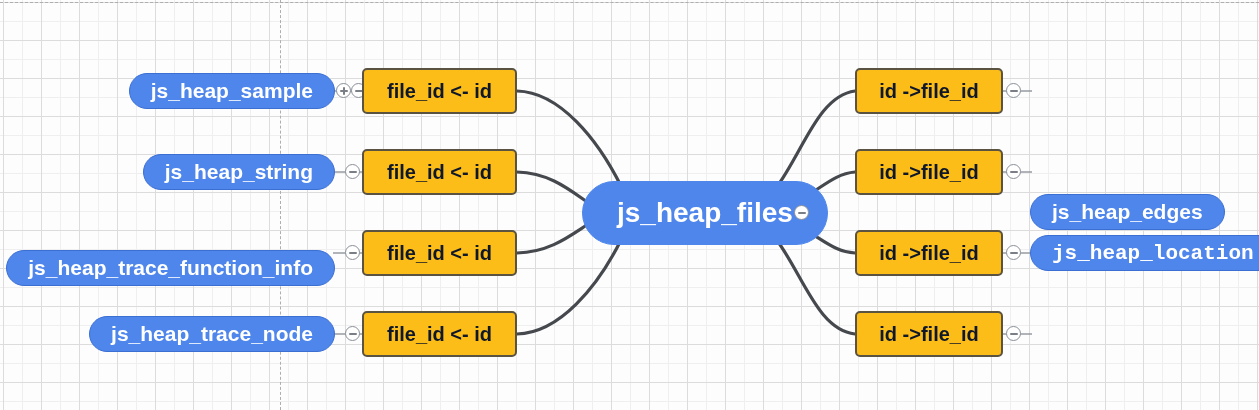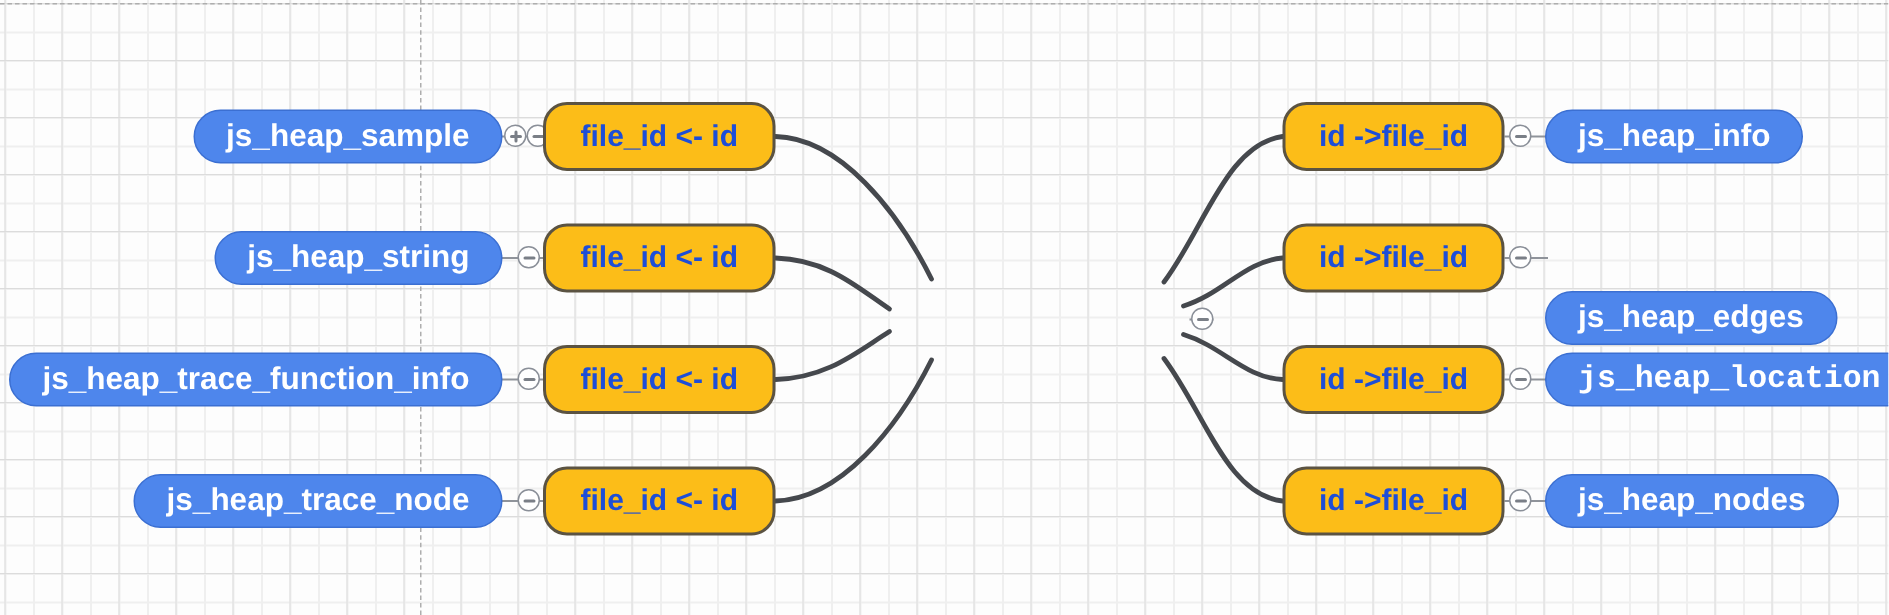--- a/index.html
+++ b/index.html
@@ -21,22 +21,22 @@
   .pill{
     position:absolute;height:36px;display:inline-flex;align-items:center;justify-content:center;
     padding:0 21px;border-radius:19px;background:#4e86ec;border:1px solid #3b6fd2;
     color:#fff;font-size:21px;font-weight:bold;white-space:nowrap;box-sizing:border-box;
   }
   .pill.center{
     height:64px;border-radius:32px;font-size:28px;padding:0 34px;border:1px solid #4e86ec;
   }
   .obox{
     position:absolute;height:46px;display:flex;align-items:center;justify-content:center;
-    border-radius:16px;background:#fcbd18;border:2px solid #5b5342;box-sizing:border-box;
-    color:#1d4ed8;font-size:20px;font-weight:bold;white-space:nowrap;
+    border-radius:5px;background:#fcbd18;border:2px solid #5b5342;box-sizing:border-box;
+    color:#0f172a;font-size:20px;font-weight:bold;white-space:nowrap;
   }
   .expander{
     position:absolute;width:15px;height:15px;border-radius:50%;
     background:#fff;border:1px solid #8a8f98;box-sizing:border-box;
   }
   .expander::before{
     content:"";position:absolute;left:50%;top:50%;width:8px;height:2px;margin:-1px 0 0 -4px;
     background:#7a7f87;border-radius:1px;
   }
   .expander.plus::after{
@@ -69,48 +69,47 @@
       <line x1="333" y1="253" x2="362" y2="253"></line>
       <line x1="333" y1="334" x2="362" y2="334"></line>
       <line x1="1003" y1="91" x2="1032" y2="91"></line>
       <line x1="1003" y1="172" x2="1032" y2="172"></line>
       <line x1="1003" y1="253" x2="1032" y2="253"></line>
       <line x1="1003" y1="334" x2="1032" y2="334"></line>
       <line x1="793" y1="213" x2="809" y2="213"></line>
     </g>
   </svg>
 
+  <div class="pill center" style="left:582px;top:181px;">js_heap_files</div>
   <div class="expander" style="left:794px;top:205px;"></div>
 
   <div class="pill" style="right:924px;top:73px;">js_heap_sample</div>
   <div class="expander plus" style="left:336px;top:83px;"></div>
   <div class="expander" style="left:351px;top:83px;"></div>
   <div class="obox" style="left:362px;top:68px;width:155px;">file_id &lt;- id</div>
 
   <div class="pill" style="right:924px;top:154px;text-align:center;">js_heap_string</div>
   <div class="expander" style="left:345px;top:164px;"></div>
   <div class="obox" style="left:362px;top:149px;width:155px;">file_id &lt;- id</div>
 
-  <div class="pill" style="right:924px;top:235px;">js_heap_trace_function_info</div>
+  <div class="pill" style="right:924px;top:250px;">js_heap_trace_function_info</div>
   <div class="expander" style="left:345px;top:245px;"></div>
   <div class="obox" style="left:362px;top:230px;width:155px;">file_id &lt;- id</div>
 
   <div class="pill" style="right:924px;top:316px;">js_heap_trace_node</div>
   <div class="expander" style="left:345px;top:326px;"></div>
   <div class="obox" style="left:362px;top:311px;width:155px;">file_id &lt;- id</div>
 
   <div class="obox" style="left:855px;top:68px;width:148px;">id -&gt;file_id</div>
   <div class="expander" style="left:1006px;top:83px;"></div>
-  <div class="pill" style="left:1030px;top:73px;">js_heap_info</div>
 
   <div class="obox" style="left:855px;top:149px;width:148px;">id -&gt;file_id</div>
   <div class="expander" style="left:1006px;top:164px;"></div>
   <div class="pill" style="left:1030px;top:154px;margin-top:40px;">js_heap_edges</div>
 
   <div class="obox" style="left:855px;top:230px;width:148px;">id -&gt;file_id</div>
   <div class="expander" style="left:1006px;top:245px;"></div>
   <div class="pill" style="left:1030px;top:235px;font-family:Liberation Mono, monospace;">js_heap_location</div>
 
   <div class="obox" style="left:855px;top:311px;width:148px;">id -&gt;file_id</div>
   <div class="expander" style="left:1006px;top:326px;"></div>
-  <div class="pill" style="left:1030px;top:316px;">js_heap_nodes</div>
 
 </div>
 
 </body></html>

